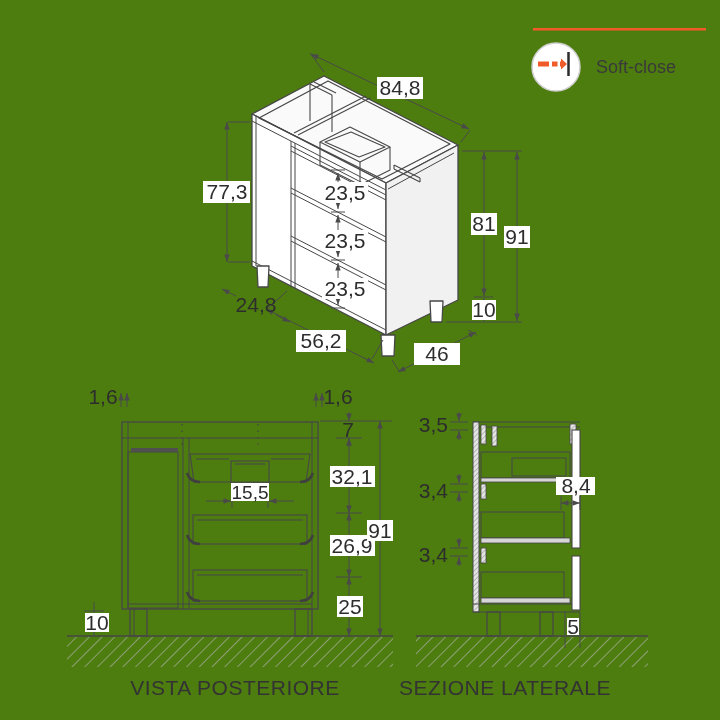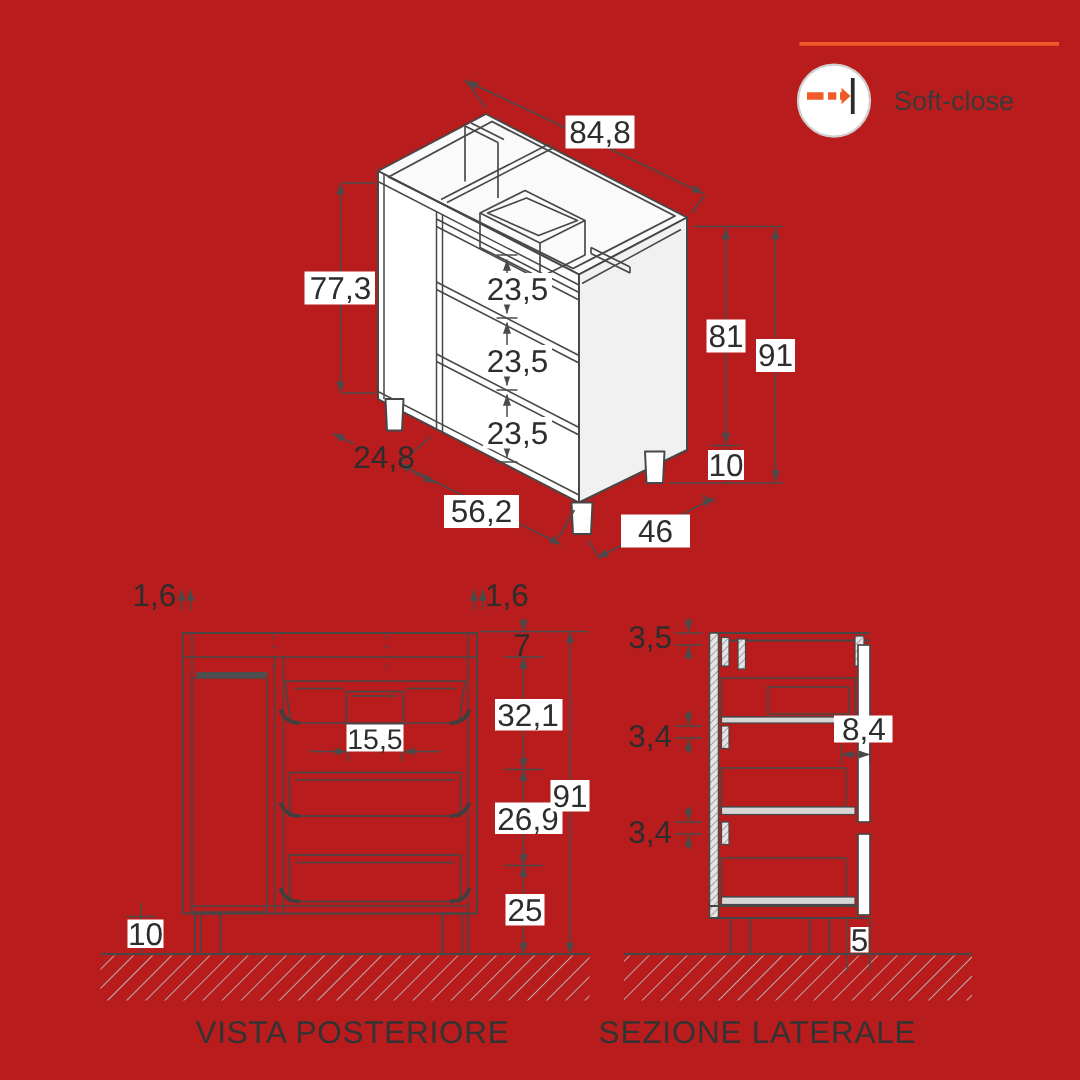--- a/index.html
+++ b/index.html
@@ -1,16 +1,16 @@
 <!DOCTYPE html>
 <html><head>
 <meta charset="utf-8">
 <style>
   html,body{margin:0;padding:0;background:#fff;}
-  .canvas{position:relative;width:720px;height:720px;background:#b91c1c;overflow:hidden;
+  .canvas{position:relative;width:720px;height:720px;background:#4d7c0f;overflow:hidden;
           font-family:"Liberation Sans",sans-serif;}
   svg text{font-family:"Liberation Sans",sans-serif;fill:#2d2d2d;}
   .dim{font-size:21px;}
   .dim-sm{font-size:19px;}
   .vtitle{font-size:21px;letter-spacing:.5px;fill:#333;}
   .badge-label{font-size:18px;fill:#3a3a3a;}
   .tbg{fill:#ffffff;}
 </style>
 </head>
 <body>

